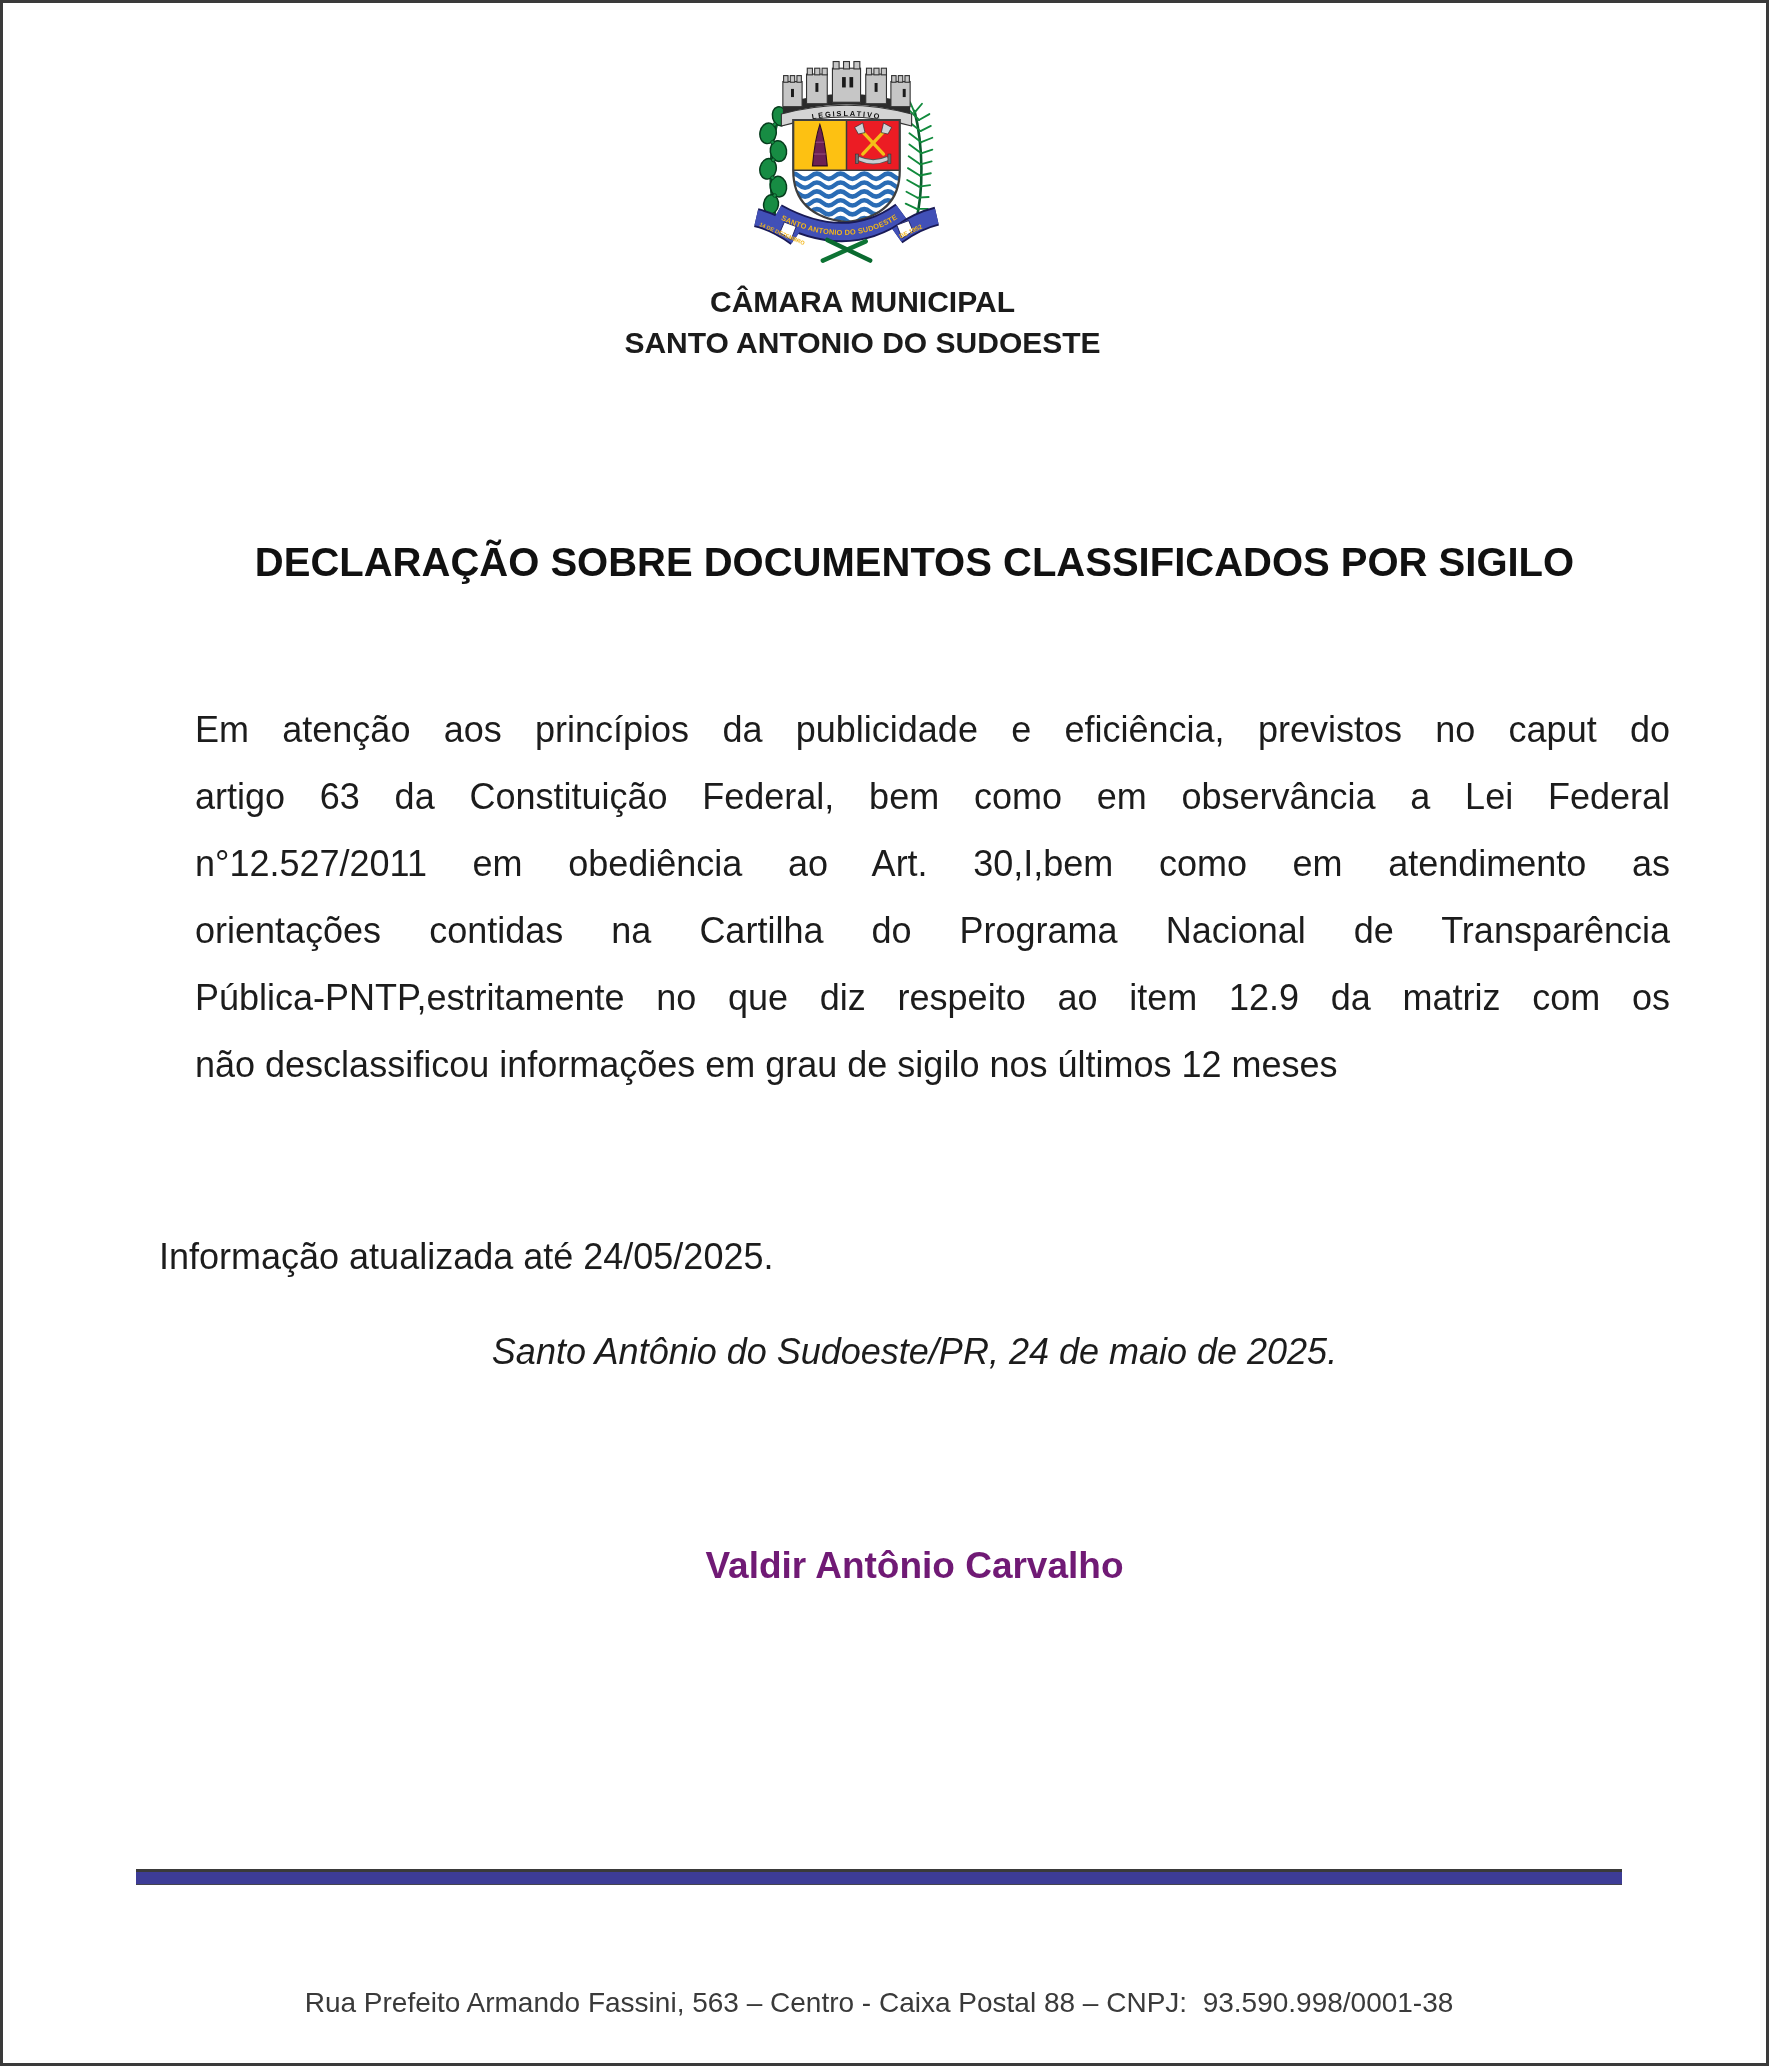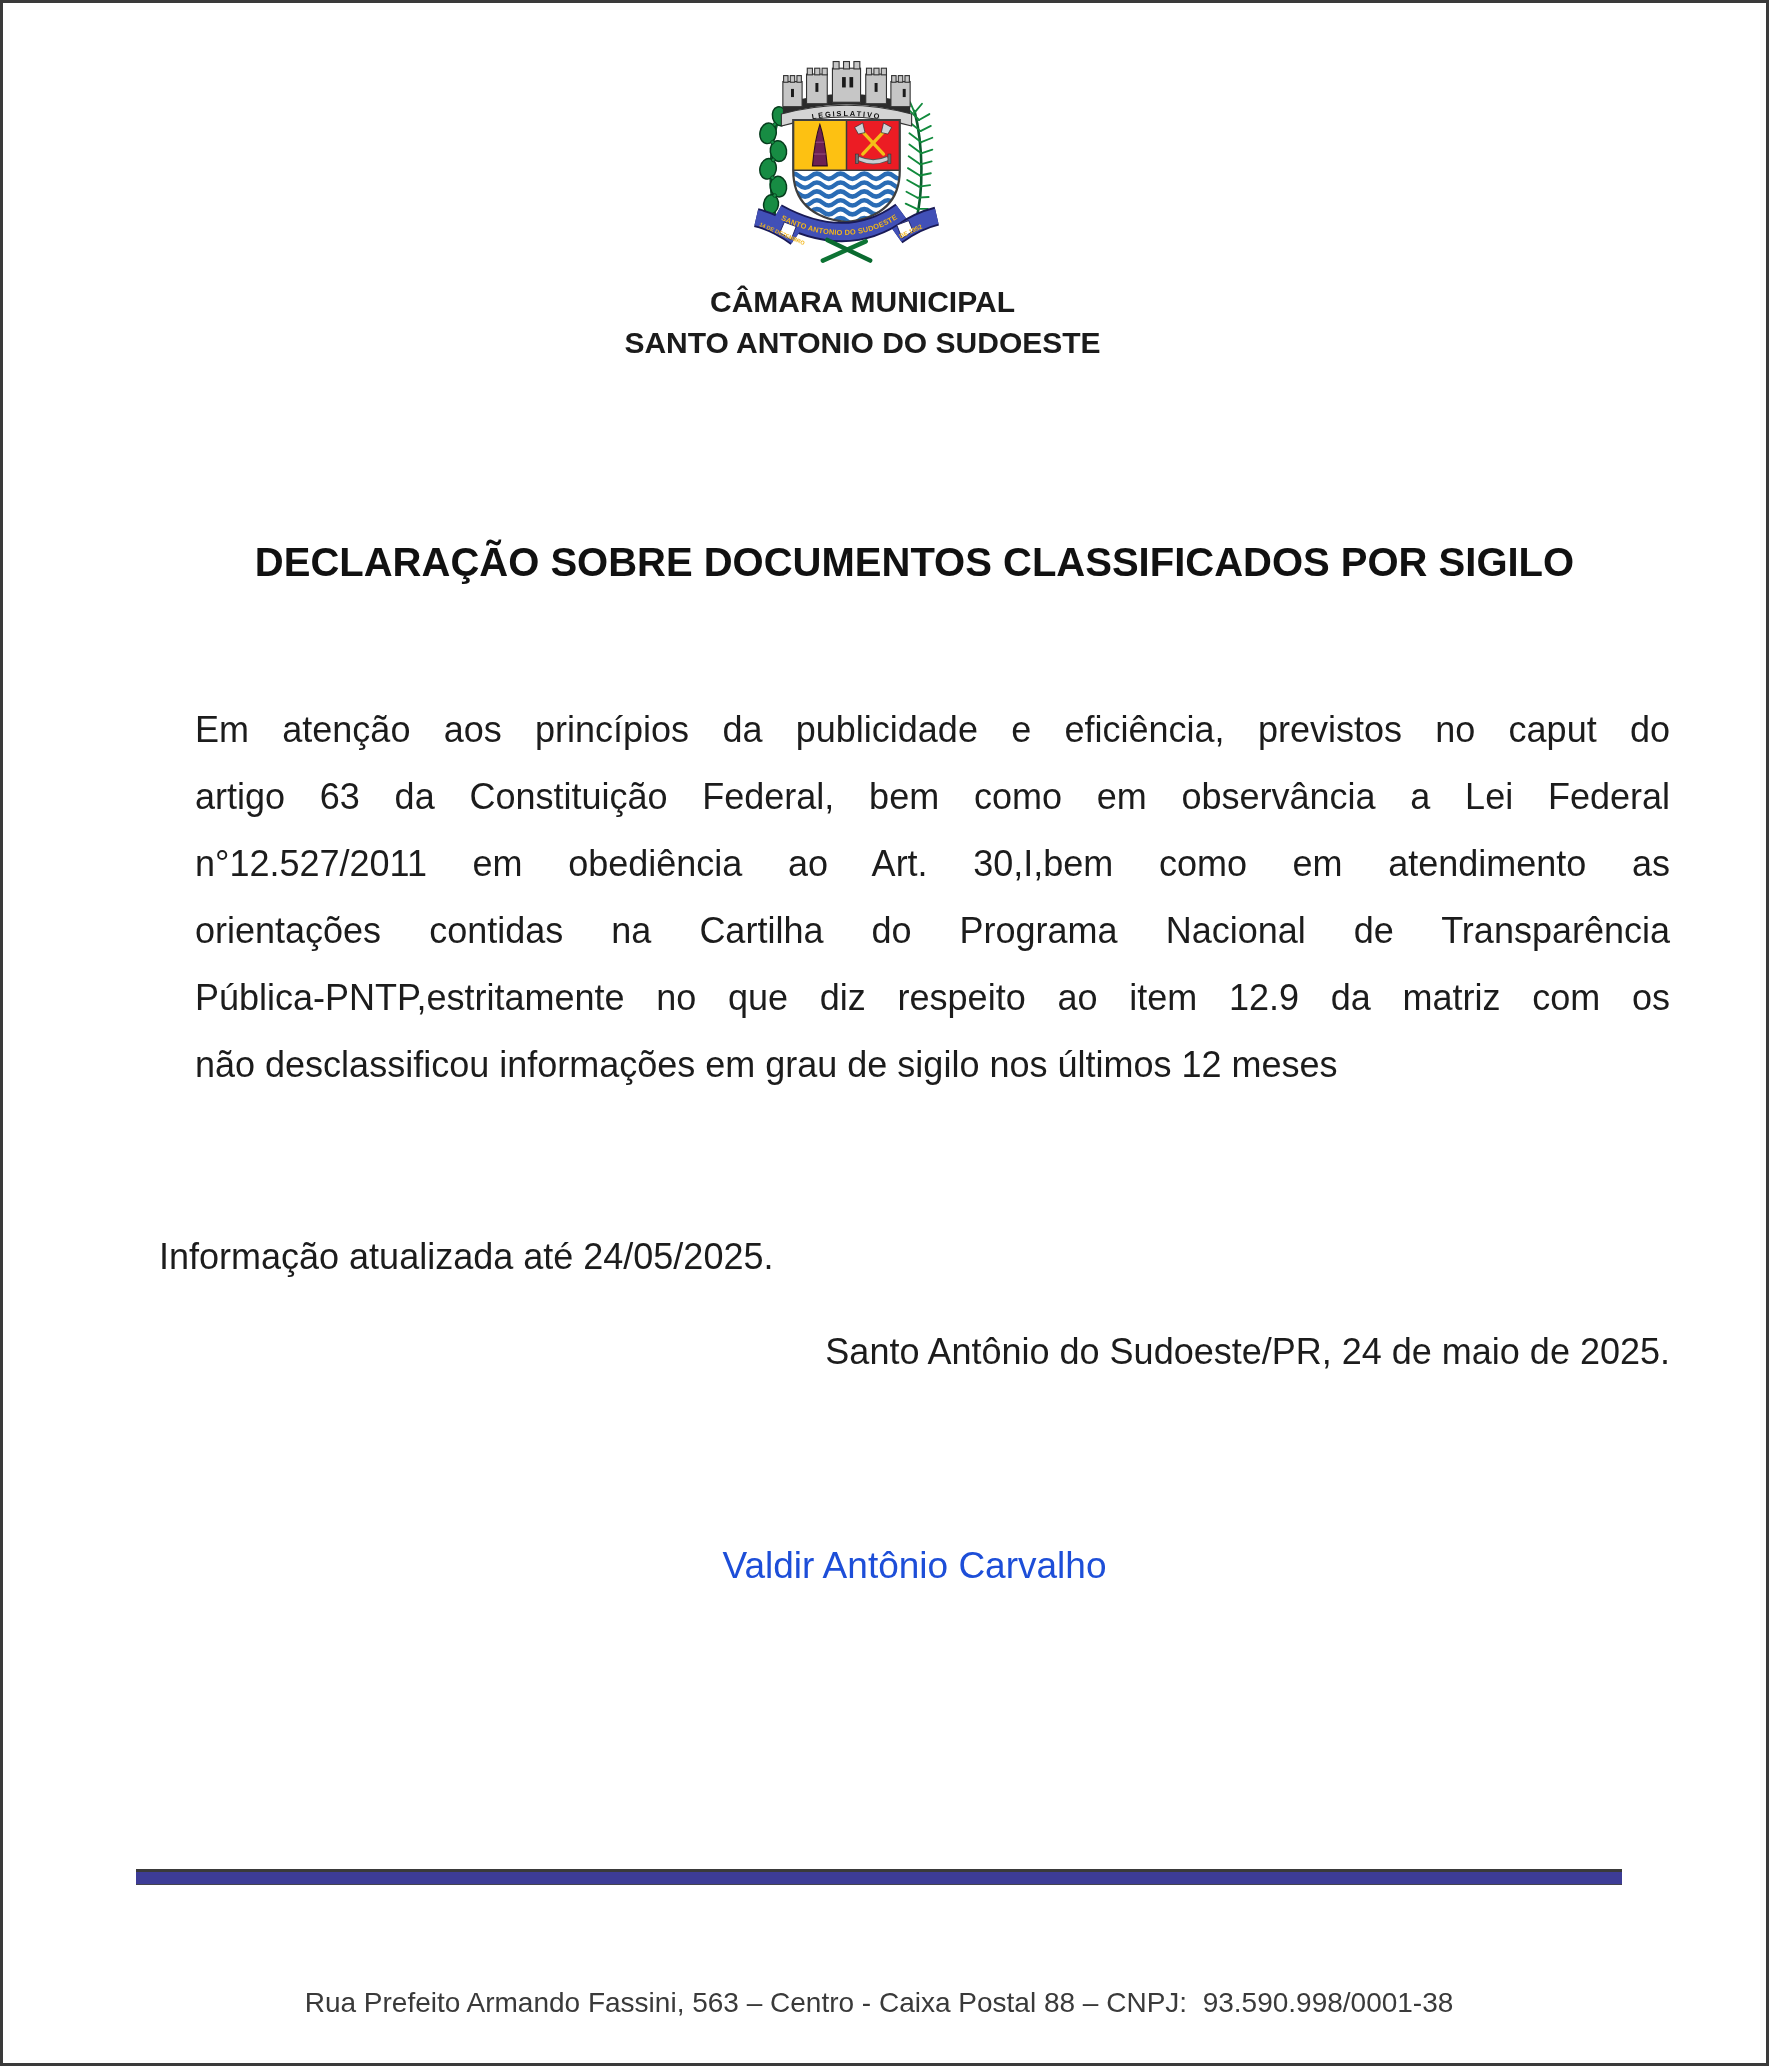--- a/index.html
+++ b/index.html
@@ -24,22 +24,22 @@
     color:#111;
   }
   .body-block{position:absolute;left:156px;top:693px;width:1511px;}
   .body-line{
     font-size:36px;line-height:67px;height:67px;
     text-align:justify;text-align-last:justify;
     white-space:nowrap;color:#1c1c1c;margin-left:36px;
   }
   .body-line.last{text-align-last:left;}
   .info-line{position:absolute;left:156px;top:1220px;width:1511px;font-size:36px;line-height:67px;color:#1c1c1c;}
-  .date-line{position:absolute;left:156px;top:1315px;width:1511px;text-align:right;font-size:36px;line-height:67px;color:#1c1c1c;}
-  .sig-name{position:absolute;left:156px;top:1540px;width:1511px;text-align:center;font-size:37px;font-weight:normal;line-height:46px;color:#1d4ed8;}
+  .date-line{position:absolute;left:156px;top:1315px;width:1511px;text-align:center;font-size:36px;line-height:67px;color:#1c1c1c;font-style:italic;}
+  .sig-name{position:absolute;left:156px;top:1540px;width:1511px;text-align:center;font-size:37px;font-weight:bold;line-height:46px;color:#701a75;}
   .sig-role{position:absolute;left:156px;top:1590px;width:1511px;text-align:center;font-size:36px;line-height:46px;color:#1c1c1c;}
   .footer-bar{
     position:absolute;left:133px;top:1866px;width:1486px;height:12px;
     background:#3d3c96;border-top:3.8px solid #3a3a3a;border-bottom:1.5px solid #45454e;
     box-sizing:content-box;
   }
   .footer-text{
     position:absolute;left:133px;top:1895px;width:1486px;
     text-align:center;font-size:28px;line-height:42px;color:#3a3a3a;
     white-space:pre-wrap;

